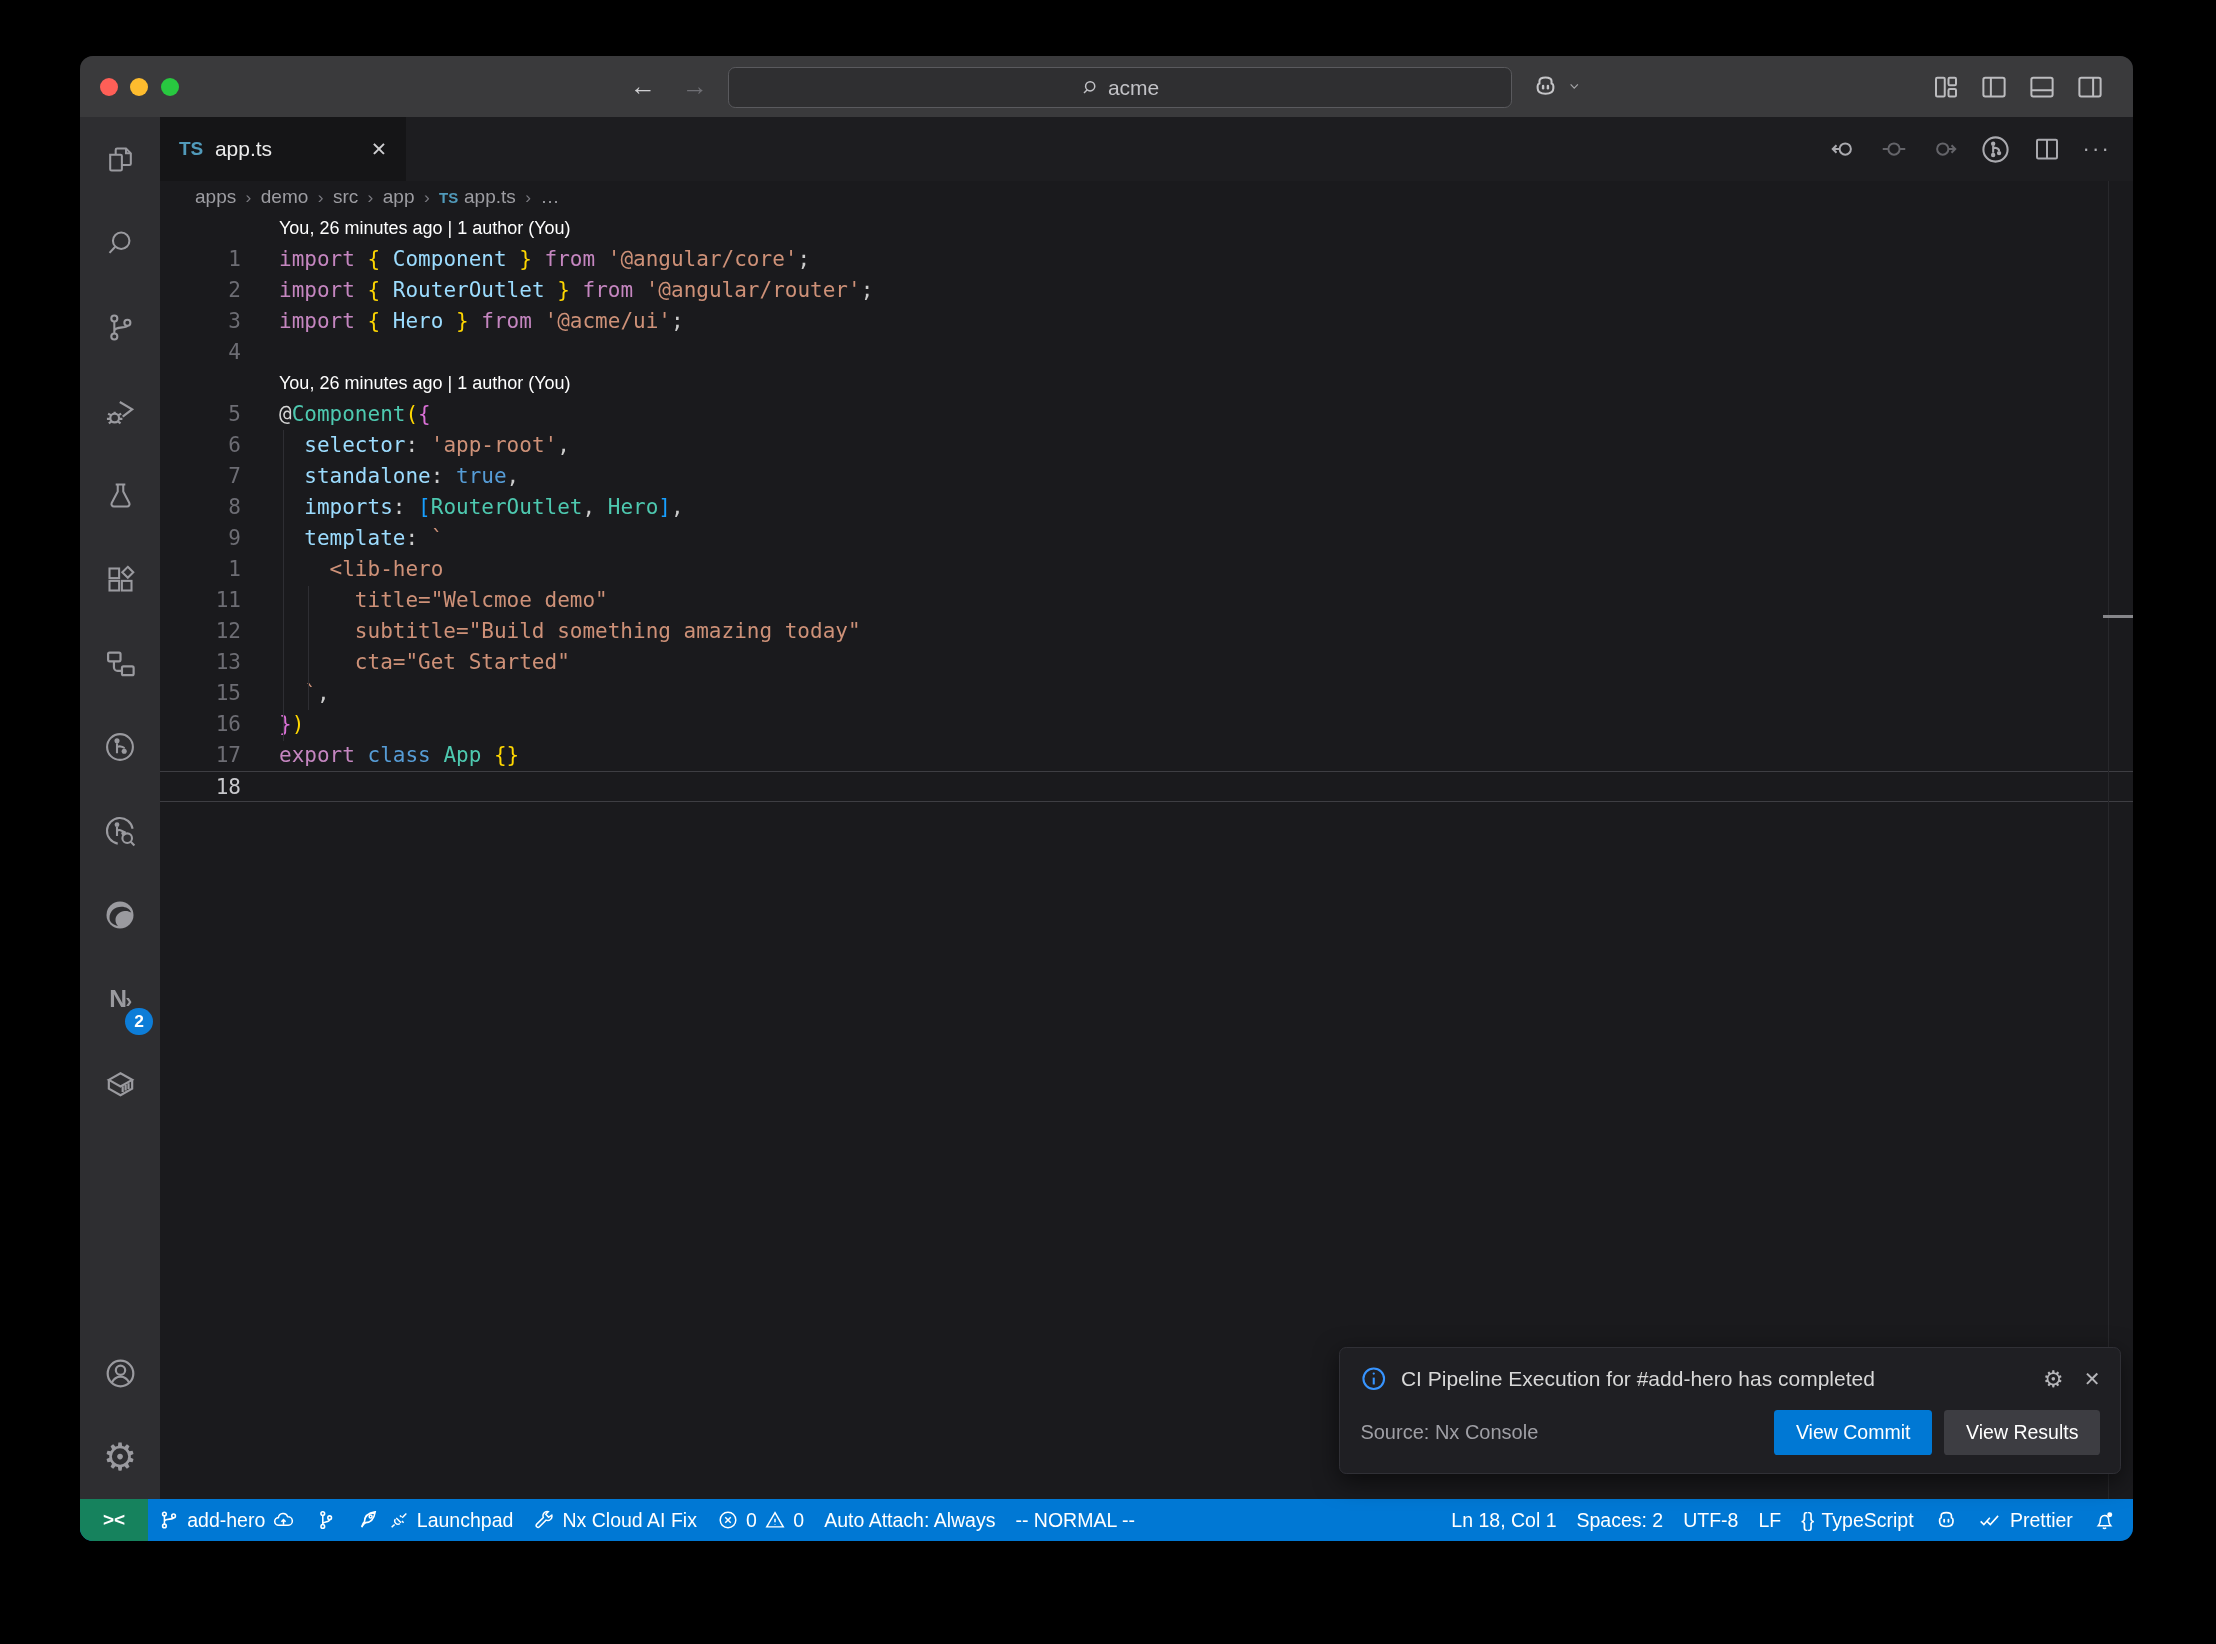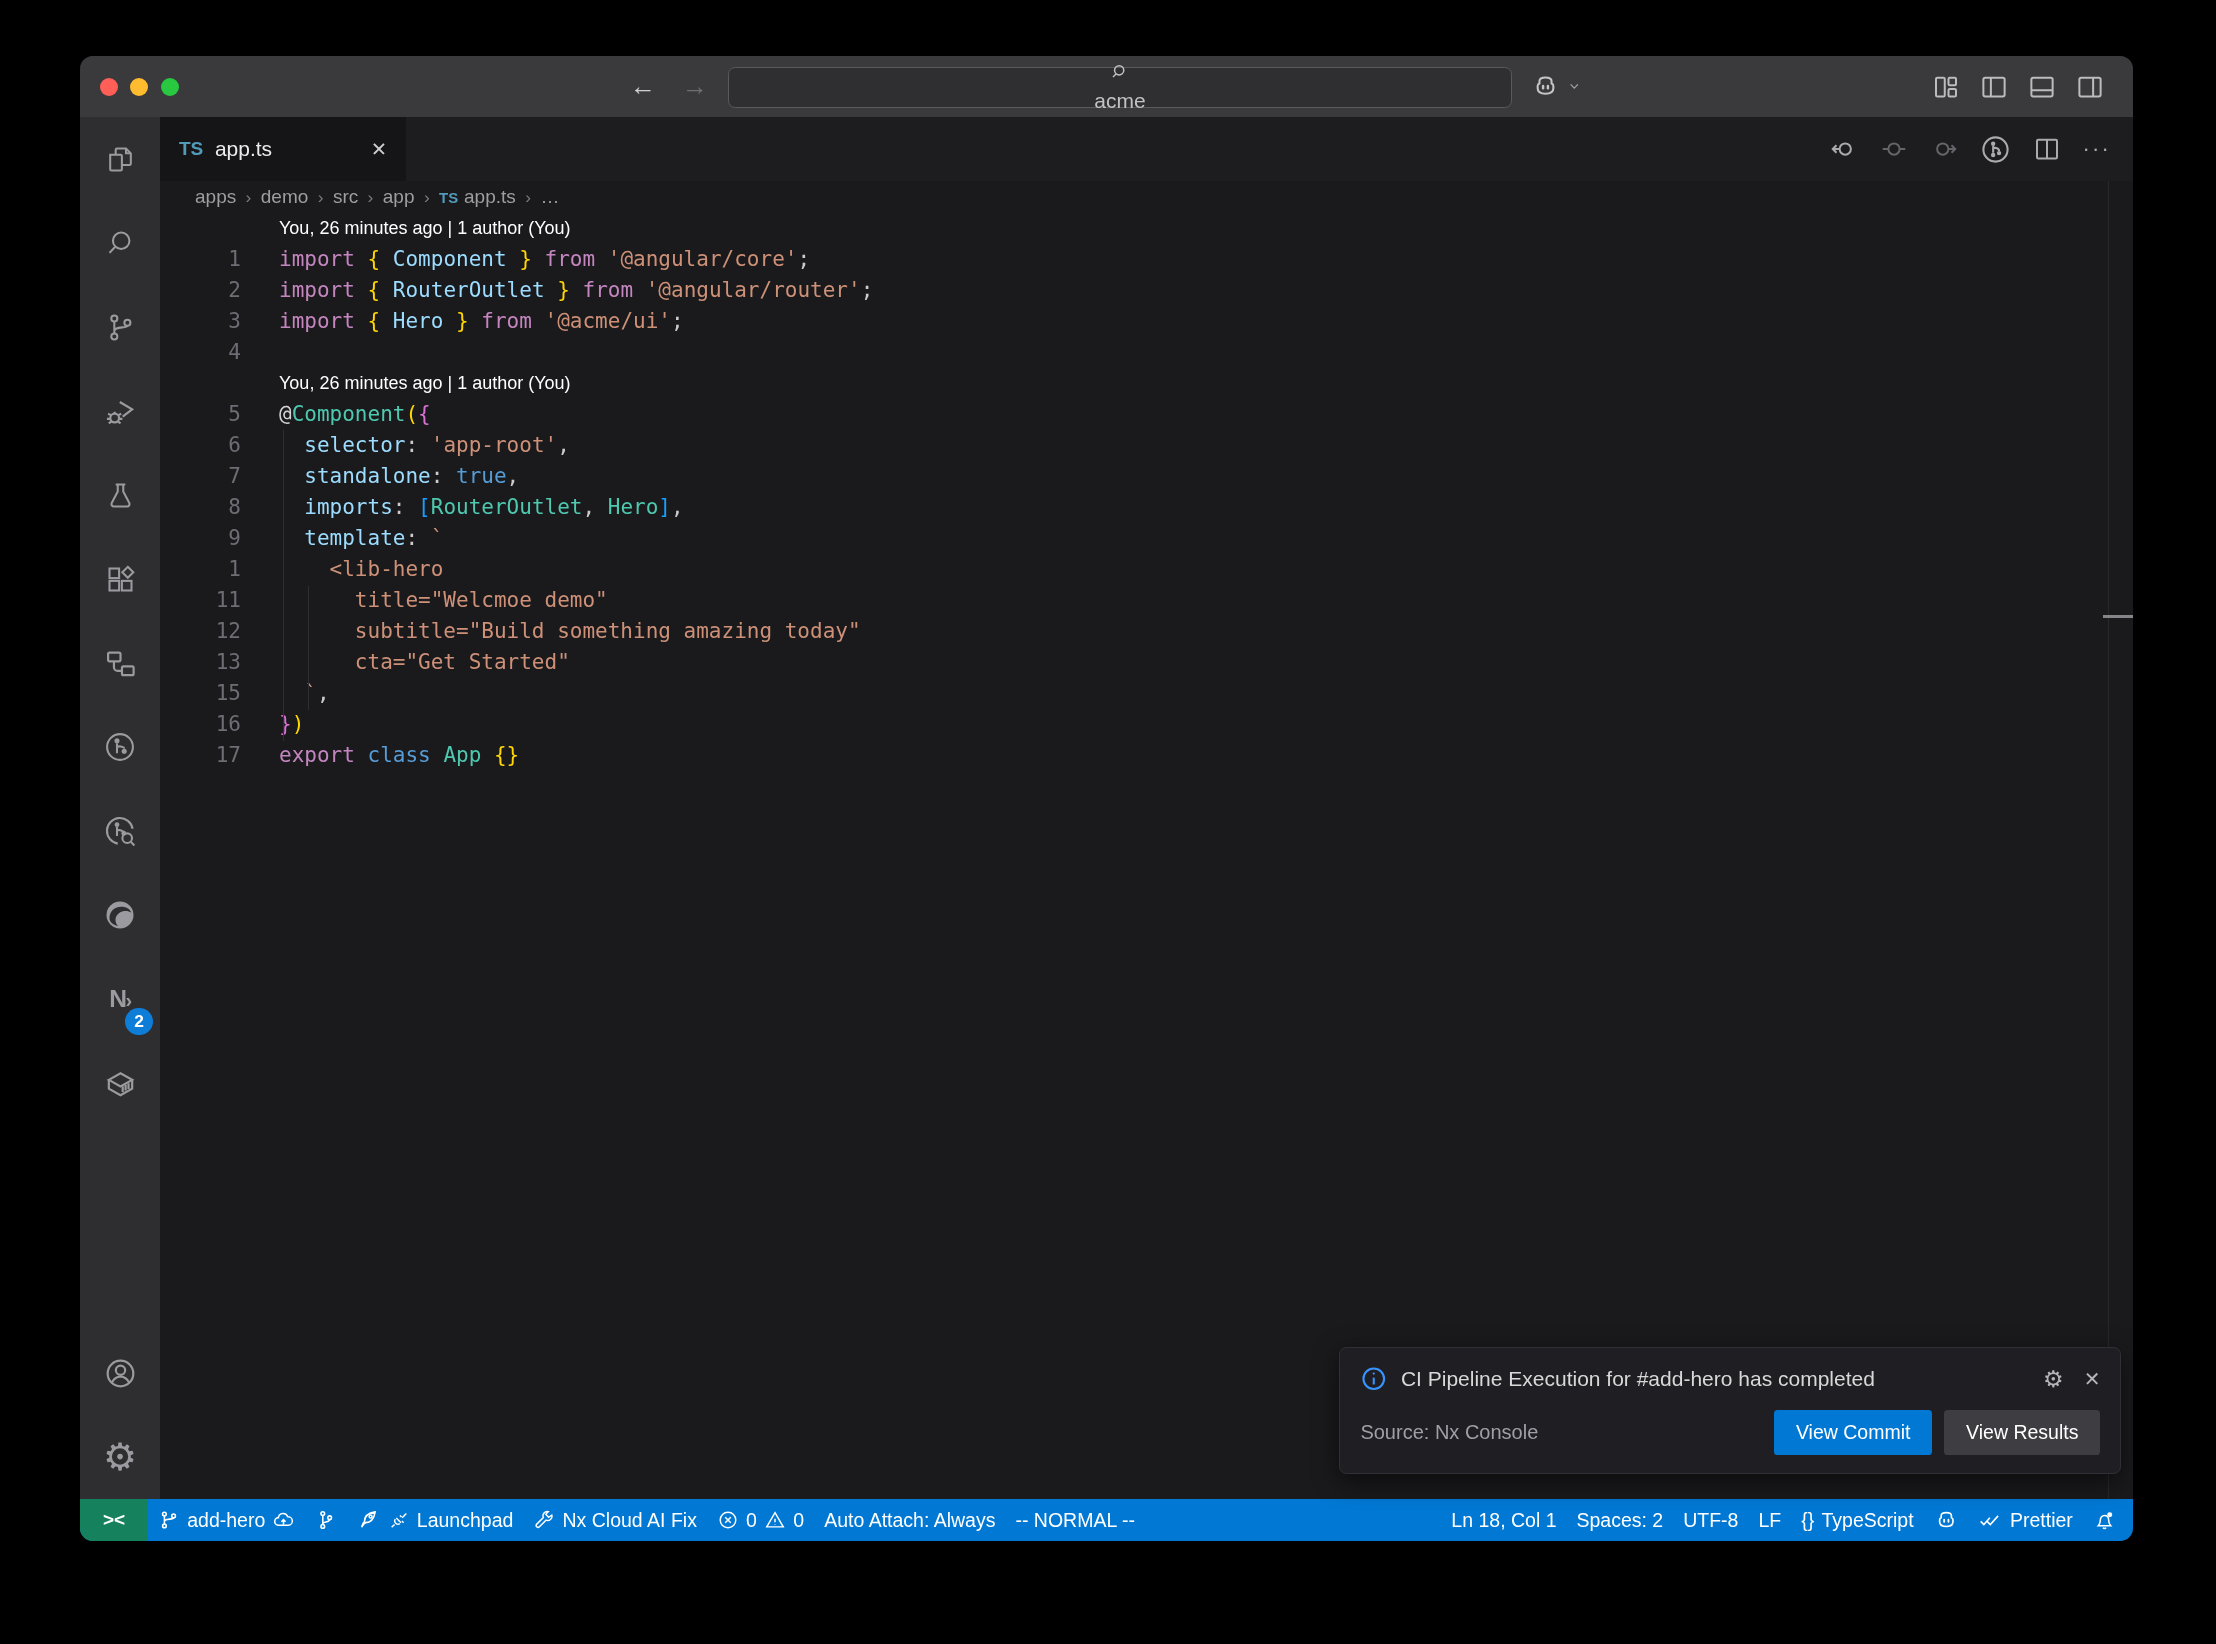--- a/index.html
+++ b/index.html
@@ -8,21 +8,21 @@
     border-radius:13px;overflow:hidden;box-shadow:0 14.5px 51px rgba(0,0,0,.7);}
   
   .titlebar{position:relative;height:61px;background:#3a3a3c;}
   .traffic{position:absolute;left:20px;top:0;height:61px;display:flex;align-items:center;gap:12.3px;}
   .tl{width:18px;height:18px;border-radius:50%;}
   .nav{position:absolute;left:550px;top:0;height:61px;display:flex;align-items:center;gap:26px;
     font-size:26px;}
   .nav .back{color:#cfcfd2;} .nav .fwd{color:#6f6f74;}
   .cmdcenter{position:absolute;left:648px;top:11px;width:782px;height:39px;background:#2f2f31;
     border:0.7px solid #5a5a5e;border-radius:7.2px;display:flex;align-items:center;justify-content:center;
-    gap:7.2px;color:#c2c2c6;font-size:21px;flex-direction:column;}
+    gap:7.2px;color:#c2c2c6;font-size:21px;}
   .copilot-tb{position:absolute;left:1451px;top:0;height:61px;display:flex;align-items:center;gap:7.2px;color:#c5c5c8;}
   .layoutctl{position:absolute;right:27.5px;top:0;height:61px;display:flex;align-items:center;gap:16px;color:#bcbcbf;}
   
   .main{display:flex;height:1382px;}
   .activitybar{width:80px;background:#2e2e31;display:flex;flex-direction:column;flex-shrink:0;}
   .ab-item{height:84px;display:flex;align-items:center;justify-content:center;color:#9a9a9f;position:relative;}
   .ab-spacer{flex:1;}
   .badge{position:absolute;right:7.2px;bottom:5.8px;width:27.5px;height:27.5px;border-radius:50%;
     background:#0d7dd8;color:#fff;font-size:17.4px;font-weight:bold;display:flex;align-items:center;justify-content:center;}
   .nxtxt{font-size:24.6px;font-weight:bold;letter-spacing:-1.4px;color:#9a9a9f;}
@@ -322,20 +322,21 @@
           <div class="crow"><span class="gut">7</span><span class="ctext"><span style="color: rgb(156, 220, 254);">  standalone</span><span style="color: rgb(204, 204, 204);">: </span><span style="color: rgb(86, 156, 214);">true</span><span style="color: rgb(204, 204, 204);">,</span></span></div>
           <div class="crow"><span class="gut">8</span><span class="ctext"><span style="color: rgb(156, 220, 254);">  imports</span><span style="color: rgb(204, 204, 204);">: </span><span style="color: rgb(23, 159, 255);">[</span><span style="color: rgb(78, 201, 176);">RouterOutlet</span><span style="color: rgb(204, 204, 204);">, </span><span style="color: rgb(78, 201, 176);">Hero</span><span style="color: rgb(23, 159, 255);">]</span><span style="color: rgb(204, 204, 204);">,</span></span></div>
           <div class="crow"><span class="gut">9</span><span class="ctext"><span style="color: rgb(156, 220, 254);">  template</span><span style="color: rgb(204, 204, 204);">: </span><span style="color: rgb(206, 145, 120);">`</span></span></div>
           <div class="crow"><span class="gut">1</span><span class="ctext"><span style="color: rgb(206, 145, 120);">    &lt;lib-hero</span></span></div>
           <div class="crow"><span class="gut">11</span><span class="ctext"><span style="color: rgb(206, 145, 120);">      title="Welcmoe demo"</span></span></div>
           <div class="crow"><span class="gut">12</span><span class="ctext"><span style="color: rgb(206, 145, 120);">      subtitle="Build something amazing today"</span></span></div>
           <div class="crow"><span class="gut">13</span><span class="ctext"><span style="color: rgb(206, 145, 120);">      cta="Get Started"</span></span></div>
           <div class="crow"><span class="gut">15</span><span class="ctext"><span style="color: rgb(206, 145, 120);">  `</span><span style="color: rgb(204, 204, 204);">,</span></span></div>
           <div class="crow"><span class="gut">16</span><span class="ctext"><span style="color: rgb(218, 112, 214);">}</span><span style="color: rgb(255, 215, 0);">)</span></span></div>
           <div class="crow"><span class="gut">17</span><span class="ctext"><span style="color: rgb(197, 134, 192);">export </span><span style="color: rgb(86, 156, 214);">class </span><span style="color: rgb(78, 201, 176);">App </span><span style="color: rgb(255, 215, 0);">{}</span></span></div>
+          <div class="crow current"><span class="gut cur">18</span><span class="ctext"></span></div>
         </div>
 
       <div class="indent-guide" style="left:123px;top:313px;height:311px;"></div>
       <div class="indent-guide" style="left:148px;top:469px;height:124px;"></div>
       <div class="sb-border"></div>
       <div class="scroll-dash"></div>
     </div>
   </div>
 
   <div class="statusbar">

